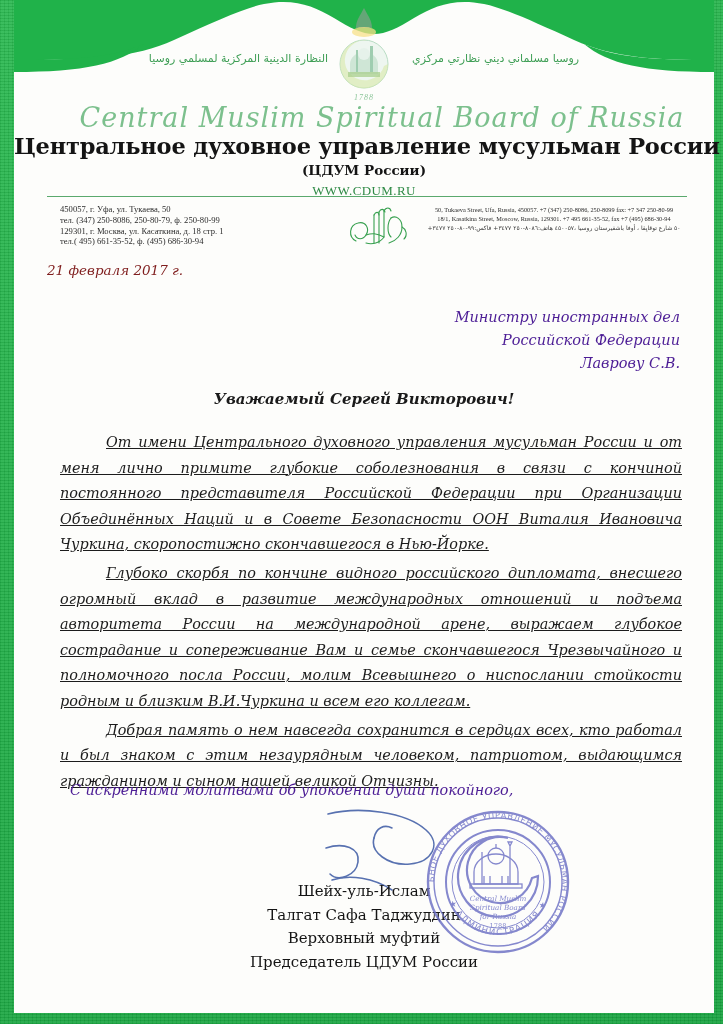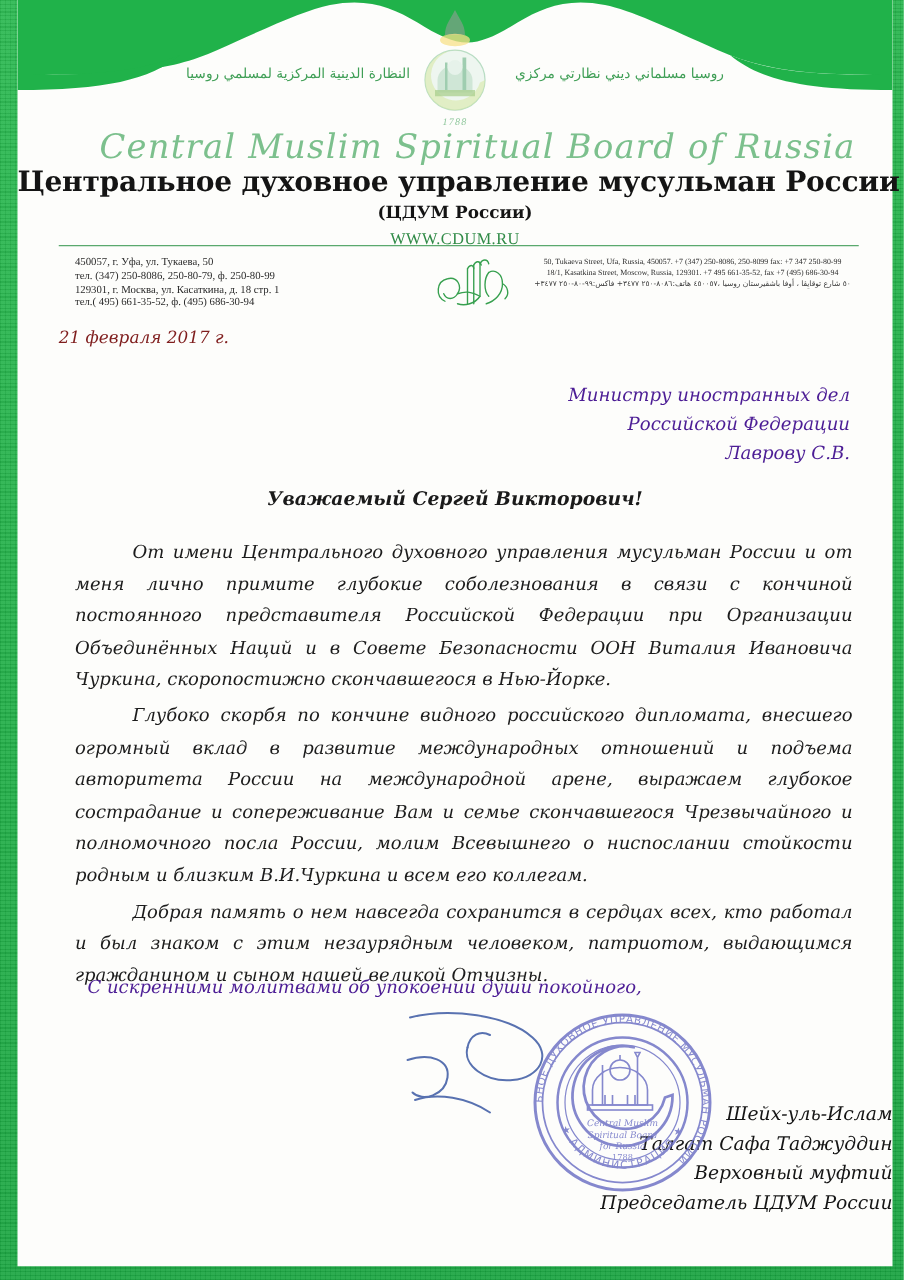--- a/index.html
+++ b/index.html
@@ -245,40 +245,40 @@
     font-family: "DejaVu Serif", serif;
     font-style: italic;
     font-size: 14.4px;
     line-height: 25.6px;
     color: #1c1c1c;
     text-align: justify;
   }
   .paras p {
     margin: 0 0 3px 0;
     text-indent: 46px;
+    text-decoration: underline;
   }
   .closing {
     position: absolute;
     left: 56px;
     top: 520px;
     font-family: "DejaVu Serif", serif;
     font-style: italic;
     font-size: 14.4px;
     color: #4c1d95;
   }
 
   
   .sign-block {
     position: absolute;
     left: 0;
     right: 0;
     top: 880px;
-    text-align: right;
-    font-family: "DejaVu Serif", serif;
-    font-style: italic;
+    text-align: center;
+    font-family: "DejaVu Serif", serif;
     font-size: 15px;
     line-height: 23.5px;
     color: #151515;
     z-index: 6;
   }
   .handsign {
     position: absolute;
     left: 300px;
     top: 808px;
     width: 140px;

